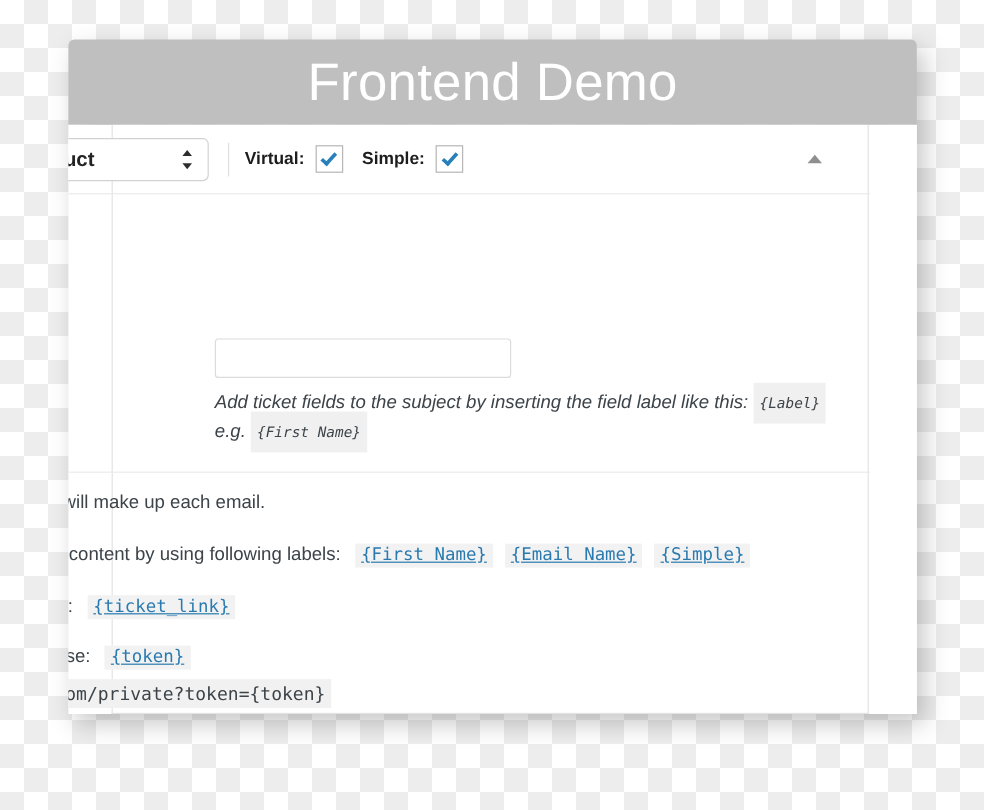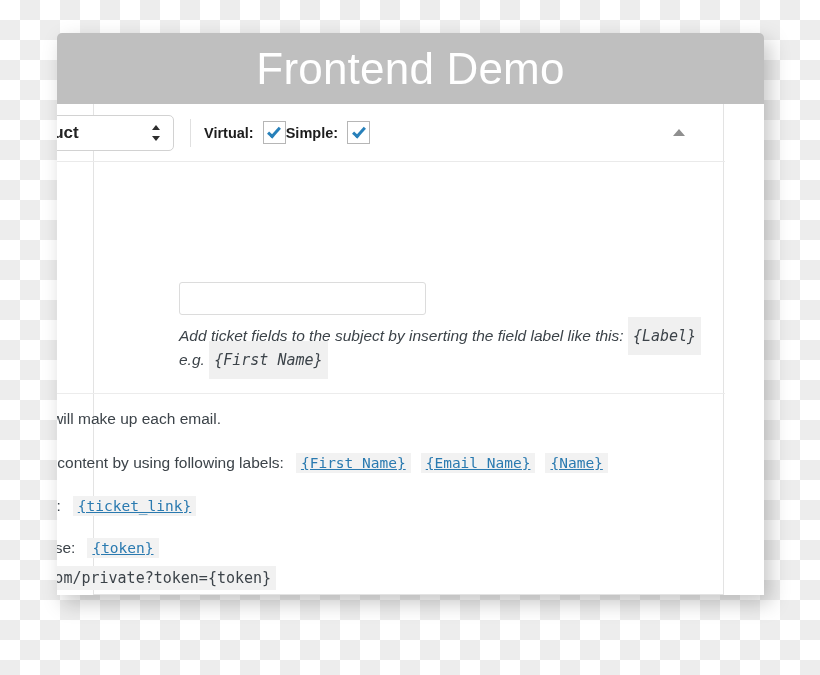--- a/index.html
+++ b/index.html
@@ -119,20 +119,21 @@
   .select-arrows i.down { bottom: 2px; border-top: 5px solid #2d2d2d; }
 
   .toolbar-divider {
     width: 1px; height: 28px;
     background: #e0e0e0;
     margin: 0 13px 0 16px;
   }
   .cbgroup {
     display: flex;
     align-items: center;
+    margin-right: 16px;
   }
   .cbgroup .cblabel {
     font-size: 14.5px;
     font-weight: 700;
     color: #1d1d1d;
     margin-right: 9px;
     white-space: nowrap;
   }
 
   
@@ -190,21 +191,21 @@
     font-size: 15.5px;
     font-style: italic;
     color: #3c4349;
     line-height: 1.55;
     margin-top: 9px;
     max-width: 540px;
   }
 
   code.tok {
     font-family: "DejaVu Sans Mono", monospace;
-    font-size: 15px;
+    font-size: 12px;
     background: #f0f0f0;
     color: #3c4349;
     padding: 10px 5px;
     font-style: italic;
     white-space: nowrap;
   }
   code.toklink {
     font-family: "DejaVu Sans Mono", monospace;
     font-size: 14.5px;
     background: #f2f2f2;
@@ -326,21 +327,21 @@
         <div class="section-divider" style="top:289px;"></div>
 
         <div class="content-line" style="top:306px;">
           <span class="lead">the content that will make up each email.</span>
         </div>
 
         <div class="content-line" style="top:349px;">
           <span class="lead">cket fields to the content by using following labels:</span>
           <code class="toklink">{First Name}</code>
           <code class="toklink">{Email Name}</code>
-          <code class="toklink">{Name}</code>
+          <code class="toklink">{Simple}</code>
         </div>
 
         <div class="content-line" style="top:392px;">
           <span class="lead">ert ticket link use:</span>
           <code class="toklink">{ticket_link}</code>
         </div>
 
         <div class="content-line" style="top:434px;">
           <span class="lead">ert ticket token use:</span>
           <code class="toklink">{token}</code>

